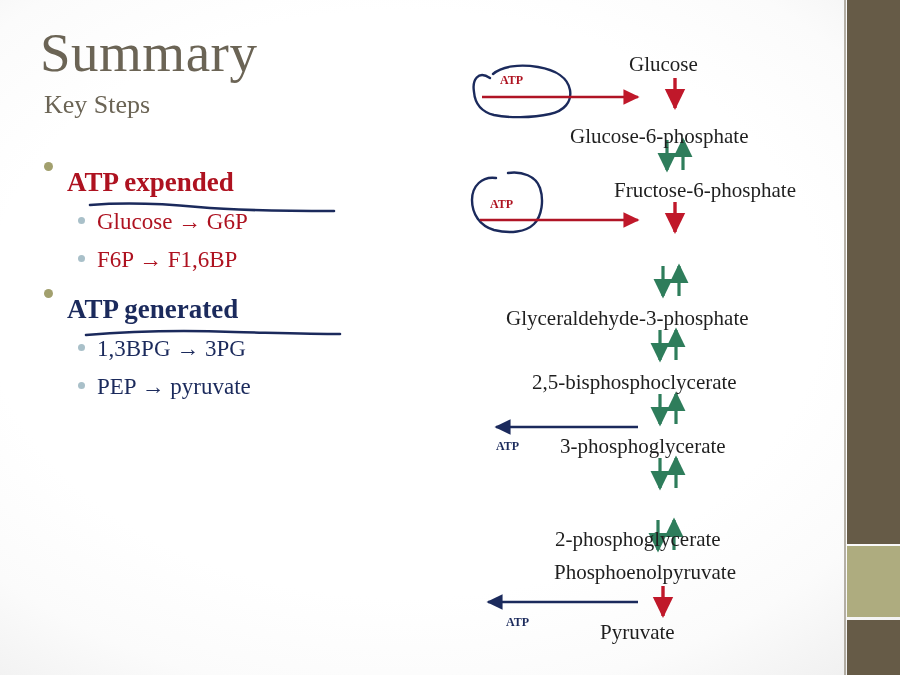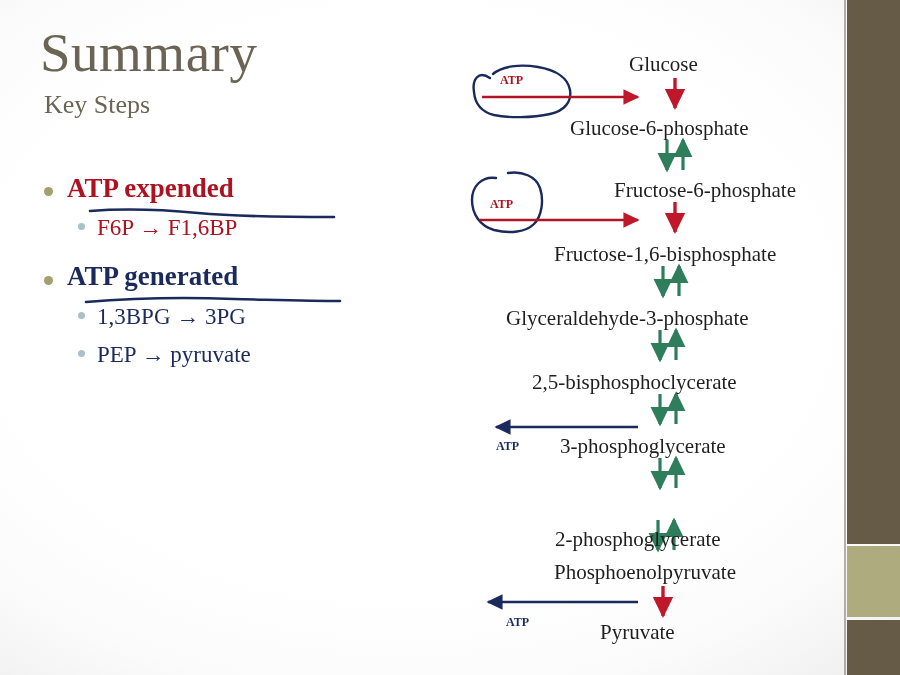--- a/index.html
+++ b/index.html
@@ -66,25 +66,25 @@
   #bullet-list {
     position: absolute;
     left: 44px; top: 158px;
     width: 400px;
   }
   .bullet-group { position: relative; }
 
   .bullet-l1 {
     position: relative;
     display: flex;
-    align-items: flex-end;
+    align-items: flex-start;
     font-size: 27px;
     font-weight: bold;
     line-height: 1.05;
-    margin-top: 16px;
+    margin-top: 10px;
   }
   .bullet-l1 .dot {
     width: 9px; height: 9px;
     border-radius: 50%;
     background: #a2a06e;
     margin-right: 14px;
     flex: 0 0 auto;
     position: relative;
     top: -6px;
   }
@@ -165,20 +165,24 @@
     <div class="bullet-group">
       <div class="bullet-l1 c-red">
         <span class="dot"></span>
         <span>ATP expended</span>
       </div>
 
       <svg class="scribble-underline" style="left:44px; top:30px; width:250px; height:20px;" viewBox="0 0 250 20">
         <path d="M2,7 C40,4 78,6 110,9 C142,12 180,13 246,13" fill="none" stroke="#1b2a5c" stroke-width="2.6" stroke-linecap="round"></path>
       </svg>
 
+      <div class="bullet-l2 c-red">
+        <span class="dot"></span>
+        <span>Glucose → G6P</span>
+      </div>
       <div class="bullet-l2 c-red">
         <span class="dot"></span>
         <span>F6P → F1,6BP</span>
       </div>
     </div>
 
     <div class="bullet-group" style="margin-top:22px;">
       <div class="bullet-l1 c-navy">
         <span class="dot"></span>
         <span>ATP generated</span>
@@ -255,23 +259,22 @@
         <line x1="200" y1="428" x2="200" y2="458" stroke="#2e7d5b" stroke-width="3.2" marker-end="url(#ar-green)"></line>
         <line x1="216" y1="458" x2="216" y2="428" stroke="#2e7d5b" stroke-width="3.2" marker-end="url(#ar-green)"></line>
       </g>
       <g>
         <line x1="198" y1="490" x2="198" y2="520" stroke="#2e7d5b" stroke-width="3.2" marker-end="url(#ar-green)"></line>
         <line x1="214" y1="520" x2="214" y2="490" stroke="#2e7d5b" stroke-width="3.2" marker-end="url(#ar-green)"></line>
       </g>
     </svg>
 
     <div class="metabolite" style="left:169px; top:24px;">Glucose</div>
-    <div class="metabolite" style="left:110px; top:88px;">Glucose-6-phosphate</div>
+    <div class="metabolite" style="left:110px; top:96px;">Glucose-6-phosphate</div>
     <div class="metabolite" style="left:110px; top:150px;margin-left:44px;">Fructose-6-phosphate</div>
-    <div class="metabolite" style="left:94px; top:214px;">Fructose-1,6-bisphosphate</div>
     <div class="metabolite" style="left:46px; top:278px;">Glyceraldehyde-3-phosphate</div>
     <div class="metabolite" style="left:72px; top:342px;">2,5-bisphosphoclycerate</div>
     <div class="metabolite" style="left:100px; top:406px;">3-phosphoglycerate</div>
     <div class="metabolite" style="left:95px; top:470px;margin-top:29px;">2-phosphoglycerate</div>
     <div class="metabolite" style="left:94px; top:532px;text-align:right;">Phosphoenolpyruvate</div>
     <div class="metabolite" style="left:140px; top:592px;">Pyruvate</div>
 
     <div class="atp-label atp-red" style="left:40px; top:44px;">ATP</div>
     <div class="atp-label atp-red" style="left:30px; top:168px;">ATP</div>
     <div class="atp-label atp-navy" style="left:36px; top:410px;">ATP</div>

